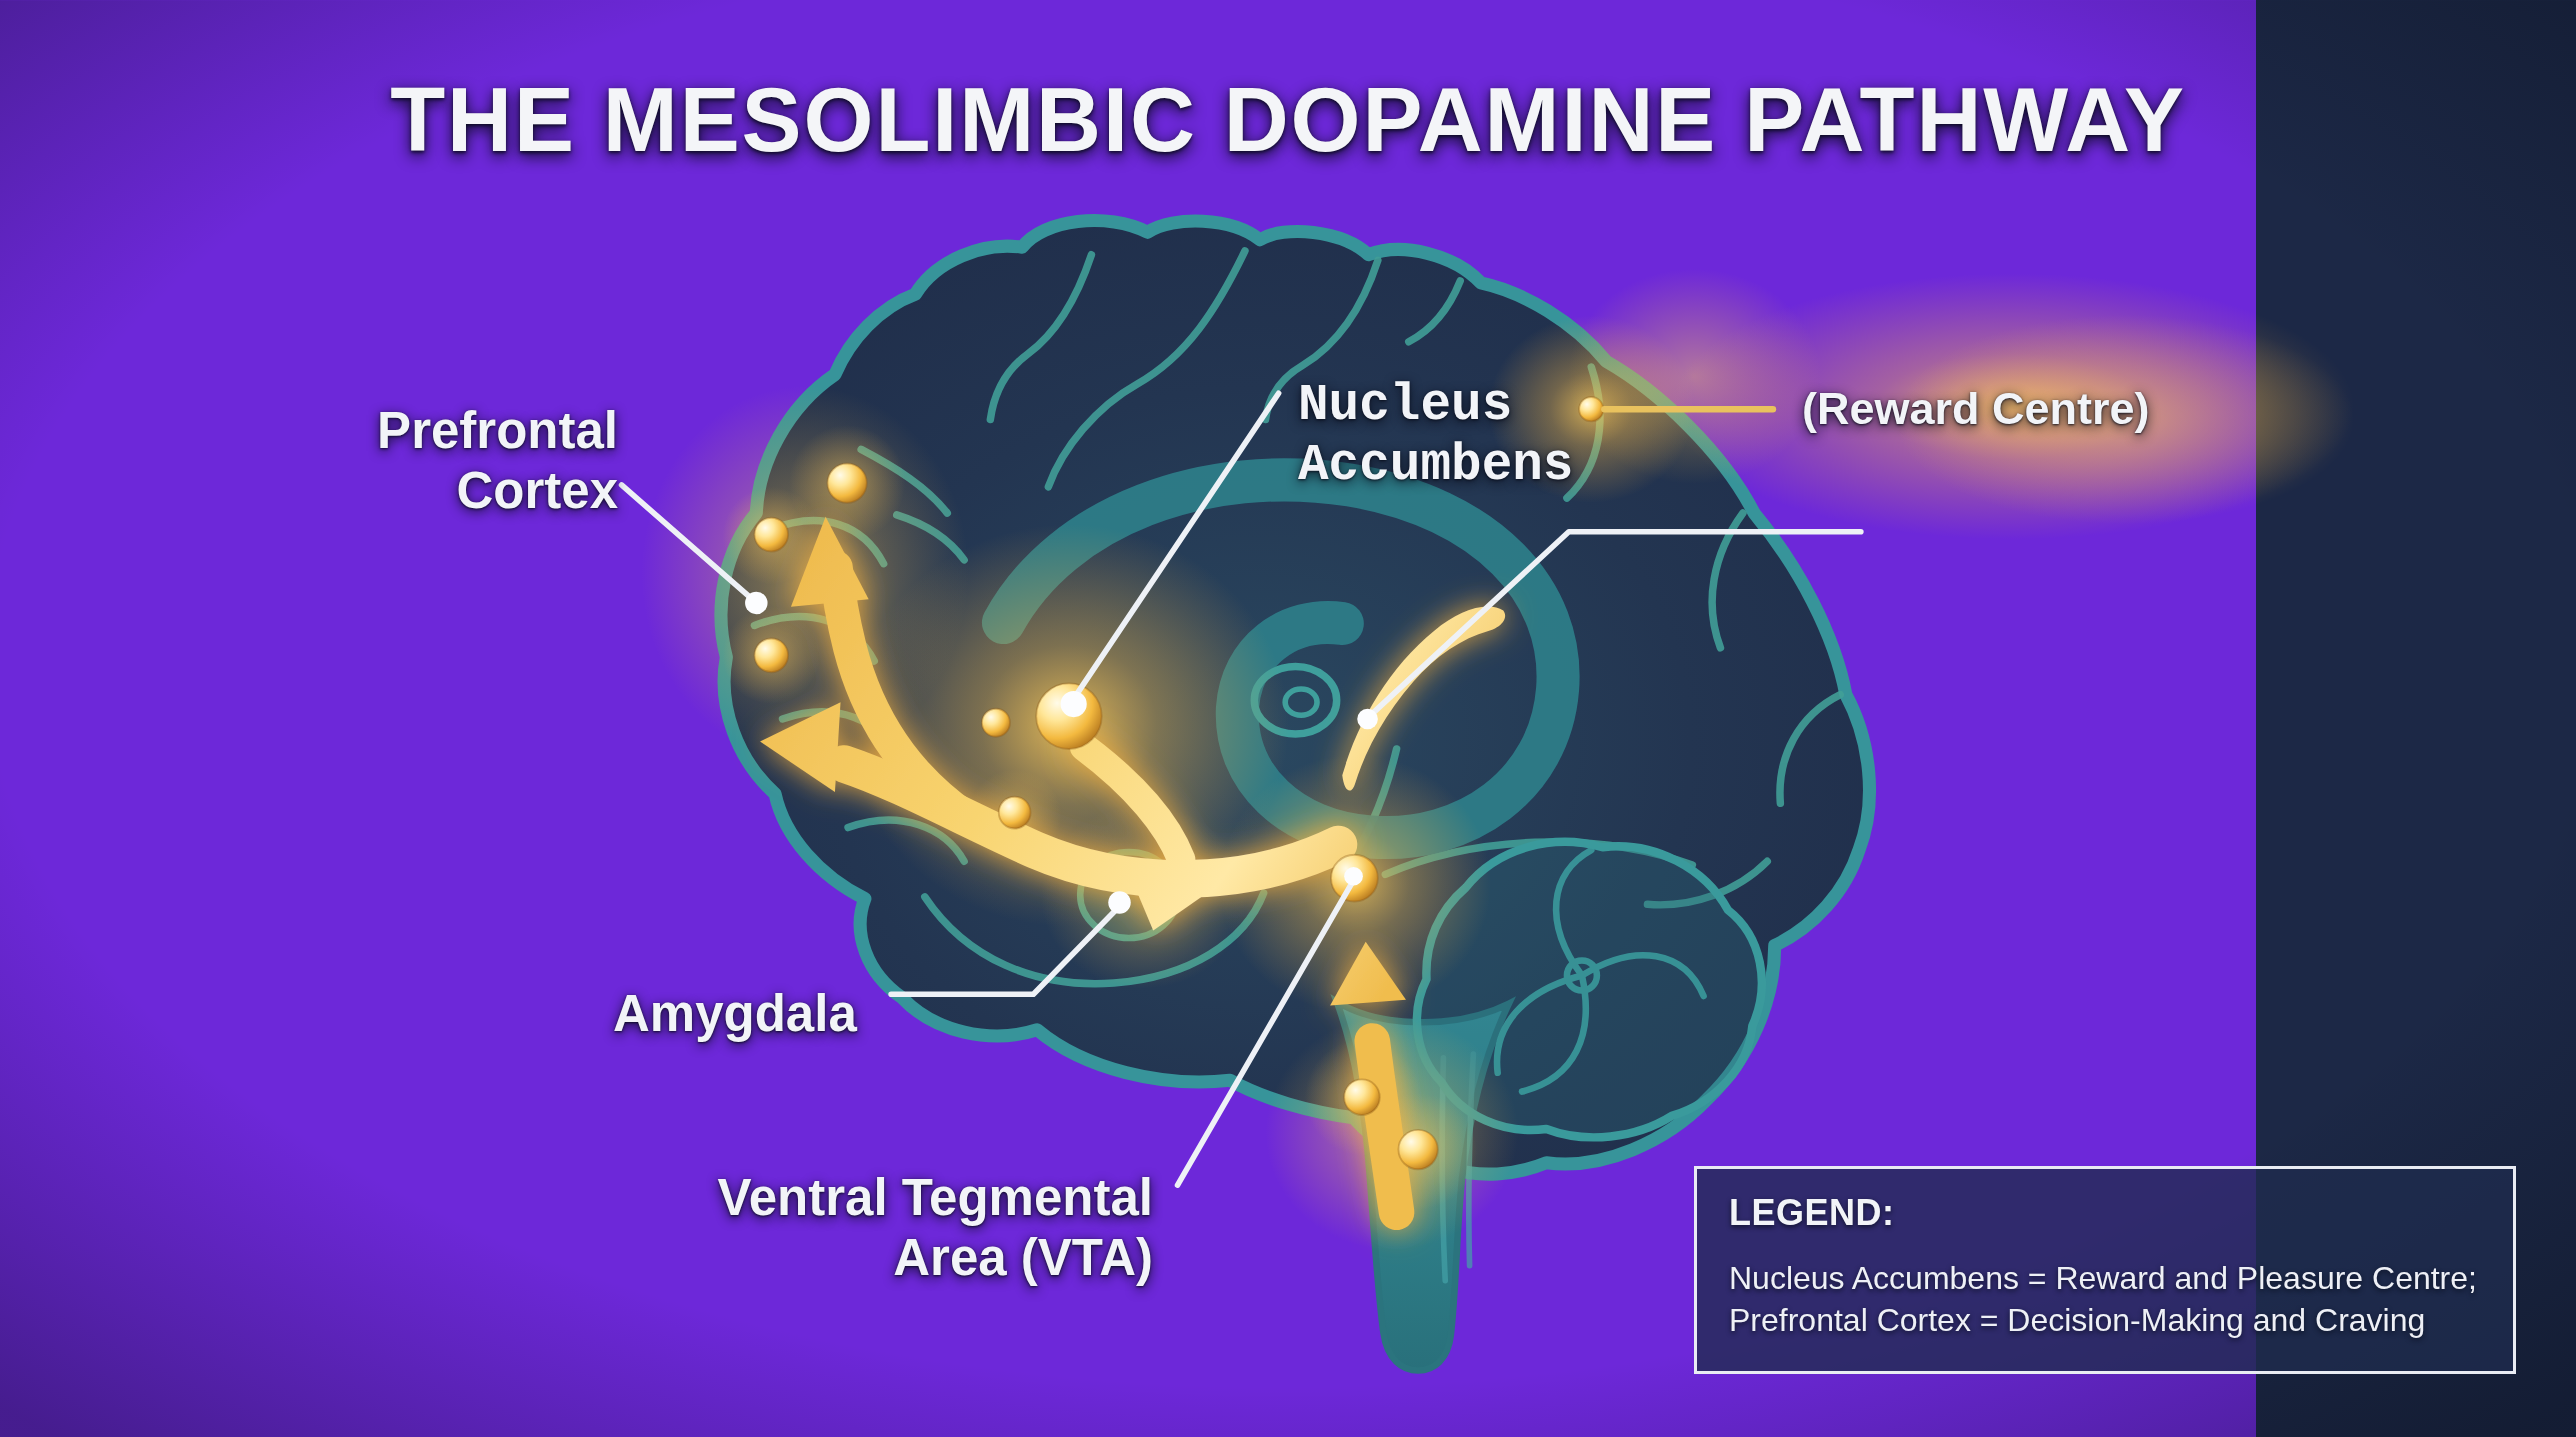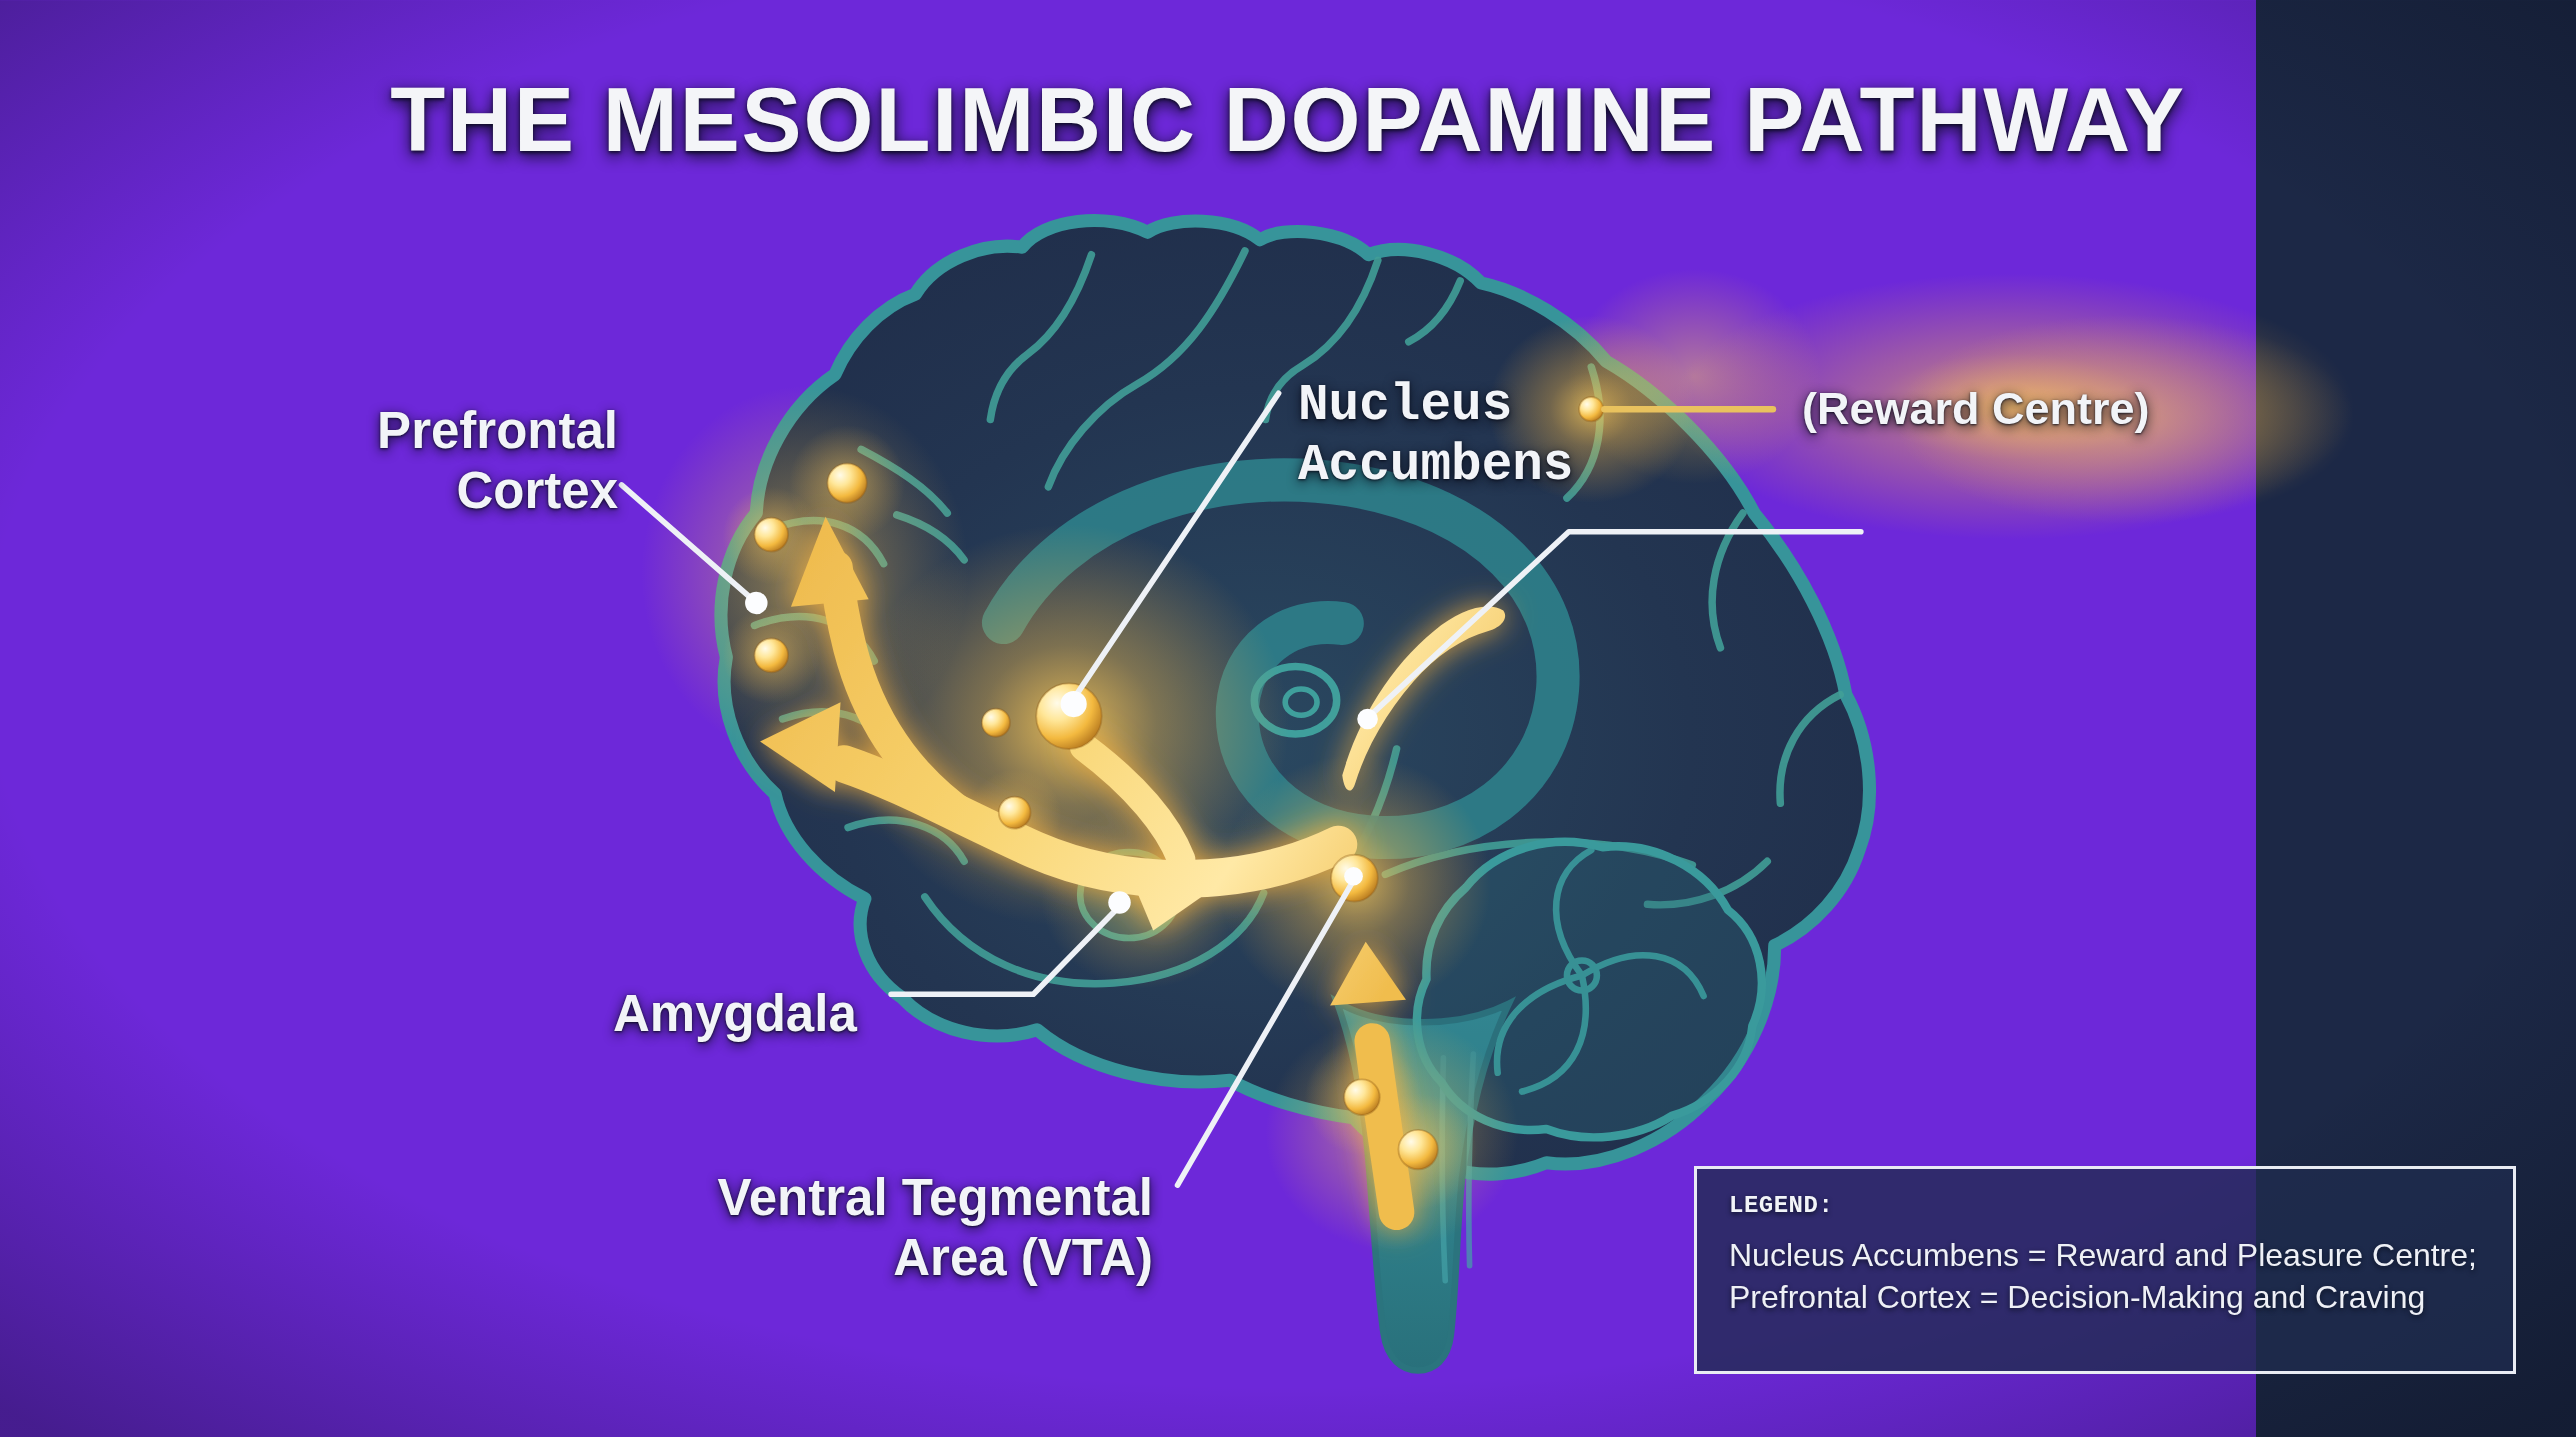--- a/index.html
+++ b/index.html
@@ -14,22 +14,22 @@
        text-shadow:0 2.8px 11.2px rgba(8,12,26,.85),0 0.9px 2.8px rgba(8,12,26,.9);}
   .lbl-prefrontal{left:309px;top:401px;width:309px;text-align:right;}
   .lbl-nucleus{left:1298px;top:376px;font-family:Liberation Mono, monospace;}
   .lbl-reward{left:1782px;top:383px;font-size:45px;font-weight:600;margin-left:20px;}
   .lbl-hippocampus{left:1872px;top:511px;}
   .lbl-amygdala{left:613px;top:984px;}
   .lbl-vta{left:646px;top:1168px;width:507px;text-align:right;}
   .legend{position:absolute;left:1694px;top:1166px;width:822px;height:208px;
           box-sizing:border-box;border:3.7px solid #e9ecf3;background:rgba(31,43,78,.78);
           padding:22.5px 32px;}
-  .legend-heading{font-size:24px;font-weight:bold;letter-spacing:0.5px;margin-bottom:15px;
-          text-shadow:0 1.9px 5.6px rgba(8,12,26,.8);font-family:Liberation Mono, monospace;}
+  .legend-heading{font-size:36px;font-weight:bold;letter-spacing:0.5px;margin-bottom:23px;
+          text-shadow:0 1.9px 5.6px rgba(8,12,26,.8);}
   .legend-entry{font-size:32px;font-weight:normal;line-height:1.33;color:#eef0f6;
           text-shadow:0 1.9px 5.6px rgba(8,12,26,.8);}
 </style>
 </head>
 <body>
 
 <div class="stage">
 
   <svg class="scene" viewBox="0 0 2752 1536" aria-hidden="true">
     <defs>

